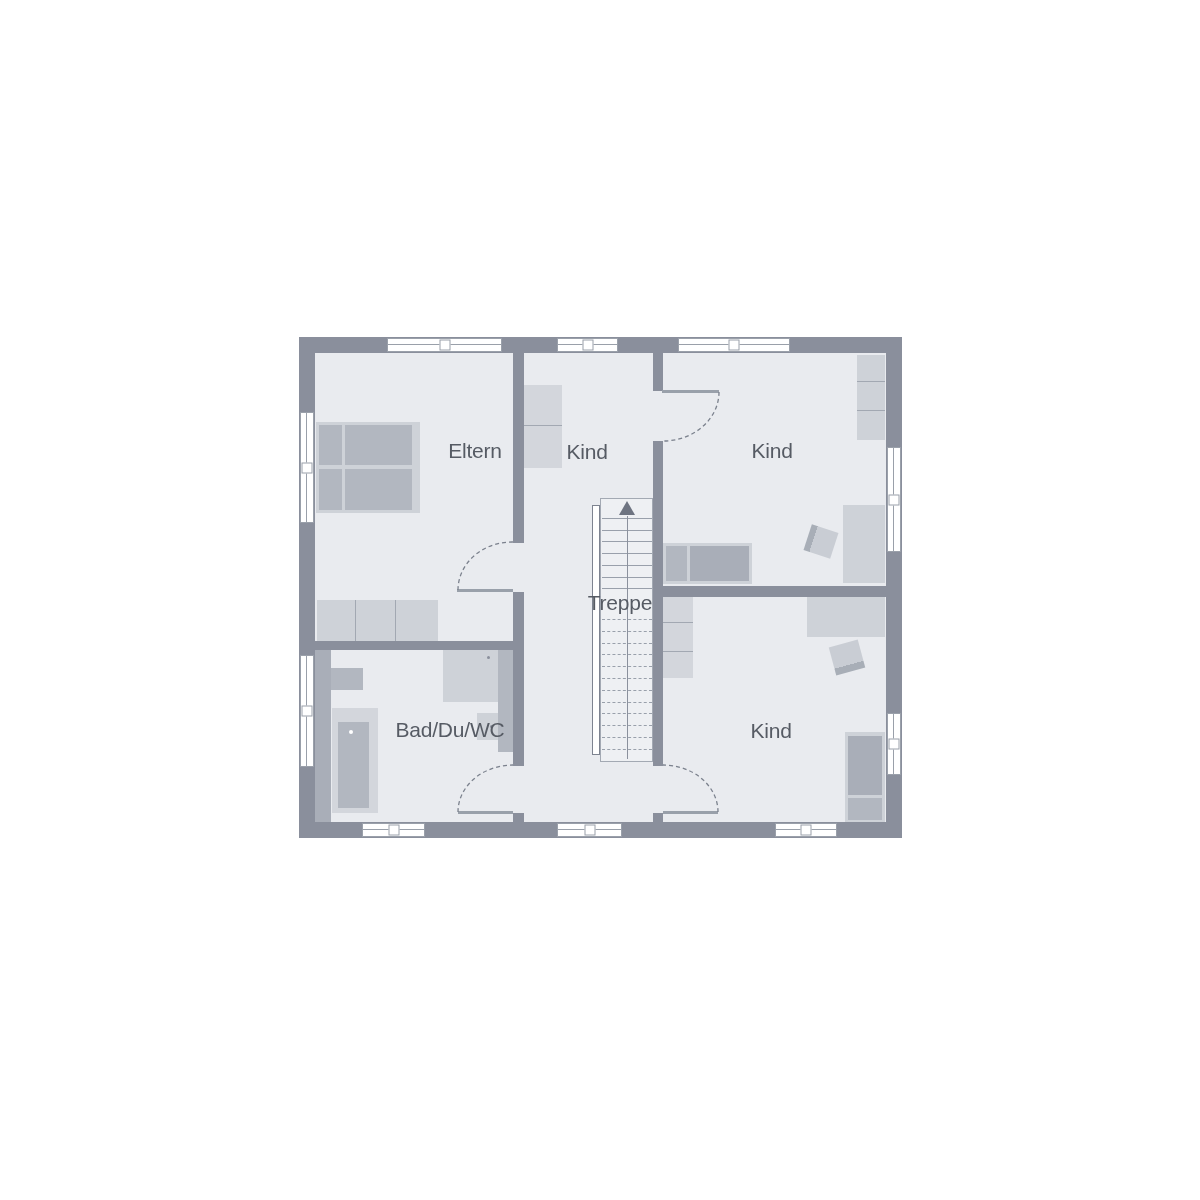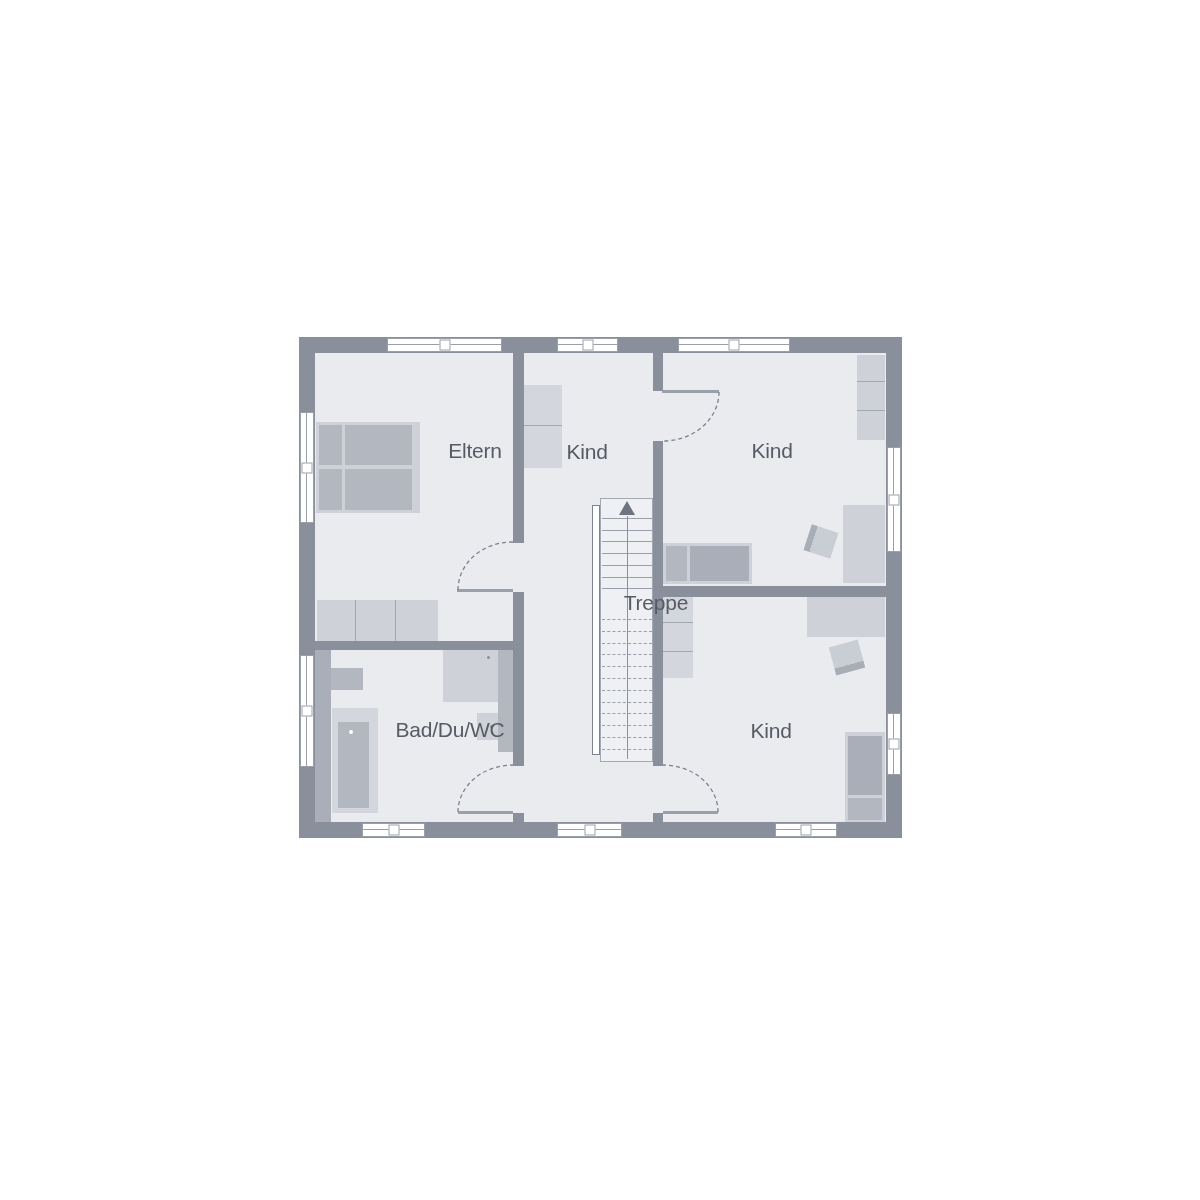--- a/index.html
+++ b/index.html
@@ -145,21 +145,21 @@
         <div class="step dashed" style="top: 238px;"></div>
         <div class="step dashed" style="top: 249.8px;"></div>
       </div>
     <div class="abs" style="left:26px;top:17px;width:1px;height:243px;background:#8b919d;"></div>
   </div>
   <div class="abs handrail" style="left:592px;top:505px;width:8px;height:250px;"></div>
 
   <div class="room-label" style="left:415px;top:440px;width:120px;">Eltern</div>
   <div class="room-label" style="left:547px;top:441px;width:80px;">Kind</div>
   <div class="room-label" style="left:712px;top:440px;width:120px;">Kind</div>
-  <div class="room-label" style="left:606px;top:592px;width:100px;">Treppe</div>
+  <div class="room-label" style="left:570px;top:592px;width:100px;">Treppe</div>
   <div class="room-label" style="left:380px;top:719px;width:140px;">Bad/Du/WC</div>
   <div class="room-label" style="left:711px;top:720px;width:120px;">Kind</div>
 
   <svg class="abs" width="1200" height="1200" viewBox="0 0 1200 1200" style="left:0;top:0;pointer-events:none;">
     <path d="M458,590 A54,48 0 0 1 513,542" fill="none" stroke="#7b818d" stroke-width="1.3" stroke-dasharray="4 3"></path>
     <path d="M719,392 A56,49 0 0 1 663,441" fill="none" stroke="#7b818d" stroke-width="1.3" stroke-dasharray="4 3"></path>
     <path d="M458,812 A55,47 0 0 1 513,765" fill="none" stroke="#7b818d" stroke-width="1.3" stroke-dasharray="4 3"></path>
     <path d="M718,812 A55,47 0 0 0 663,765" fill="none" stroke="#7b818d" stroke-width="1.3" stroke-dasharray="4 3"></path>
     <polygon points="627,501 619,515 635,515" fill="#6e7481"></polygon>
   </svg>

